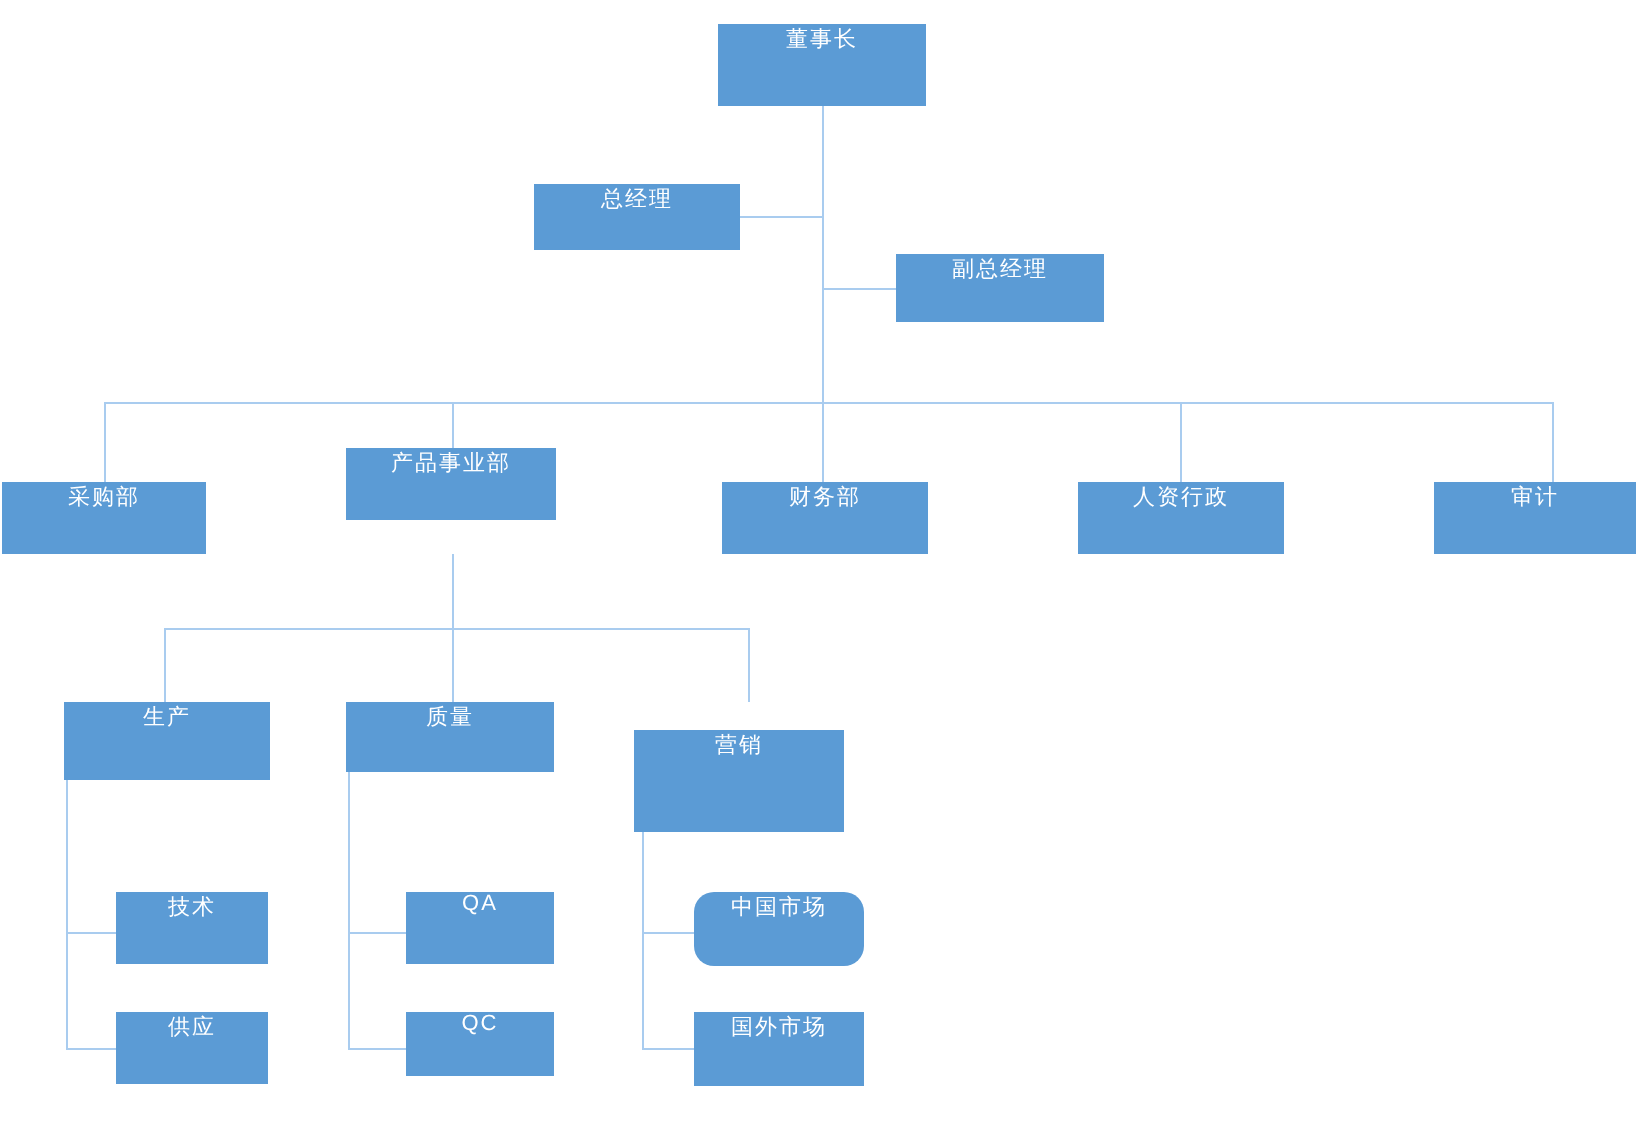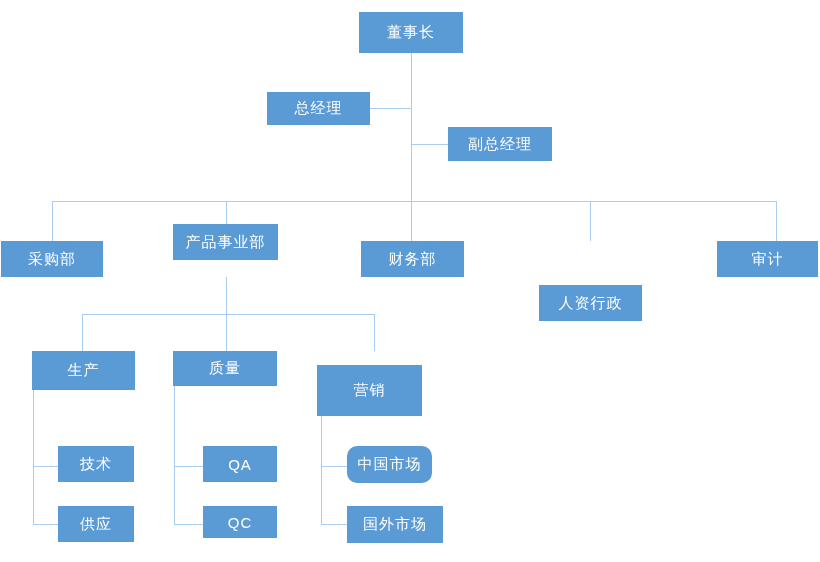--- a/index.html
+++ b/index.html
@@ -13,22 +13,22 @@
     width:820px;height:562px;
     background:var(--bg);
     font-family:"Liberation Sans","DejaVu Sans",sans-serif;
     position:relative;overflow:hidden;
   }
   .canvas{position:absolute;inset:0;}
   .node{
     position:absolute;
     background:var(--node-fill);
     color:var(--node-text);
-    display:flex;align-items:center;justify-content:center;
-    font-size:15px;letter-spacing:1px;
+    display:flex;justify-content:center;
+    font-size:11px;letter-spacing:1px;
     box-sizing:border-box;
     cursor:default;
     user-select:none;
   }
   .node span{white-space:nowrap;}
   .line{position:absolute;background:var(--line);}
   .v{width:1px;}
   .h{height:1px;}
 </style>
 </head>
@@ -83,21 +83,21 @@
   </div>
 
   <div class="node" style="left:173px;top:224px;width:105px;height:36px;">
     <span>产品事业部</span>
   </div>
 
   <div class="node" style="left:361px;top:241px;width:103px;height:36px;">
     <span>财务部</span>
   </div>
 
-  <div class="node" style="left:539px;top:241px;width:103px;height:36px;margin-top:44px;">
+  <div class="node" style="left:539px;top:241px;width:103px;height:36px;">
     <span>人资行政</span>
   </div>
 
   <div class="node" style="left:717px;top:241px;width:101px;height:36px;">
     <span>审计</span>
   </div>
 
   <div class="node" style="left:32px;top:351px;width:103px;height:39px;">
     <span>生产</span>
   </div>
@@ -123,17 +123,17 @@
   </div>
 
   <div class="node" style="left:203px;top:506px;width:74px;height:32px;">
     <span>QC</span>
   </div>
 
   <div class="node" style="left:347px;top:446px;width:85px;height:37px;border-radius:10px;">
     <span>中国市场</span>
   </div>
 
-  <div class="node" style="left:347px;top:506px;width:96px;height:37px;">
+  <div class="node" style="left:347px;top:506px;width:85px;height:37px;">
     <span>国外市场</span>
   </div>
 
 </div>
 
 </body></html>

